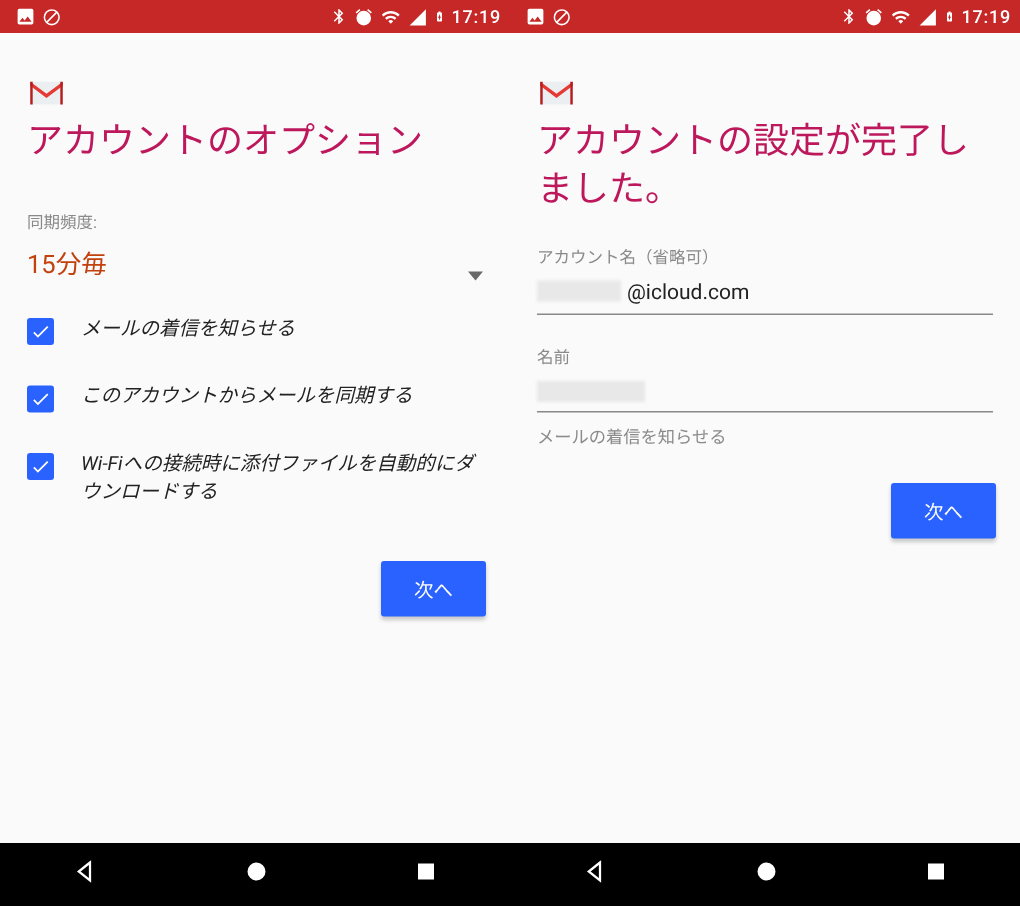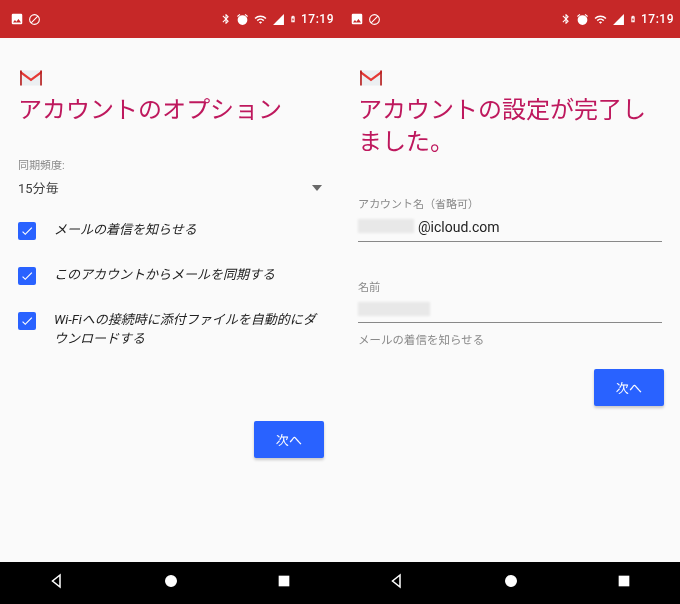--- a/index.html
+++ b/index.html
@@ -16,21 +16,21 @@
     height: 604px;
     display: flex;
     flex-direction: column;
     background: #fafafa;
     position: relative;
   }
   .phone + .phone { border-left: 0; }
 
   
   .statusbar {
-    height: 38px;
+    height: 22px;
     background: #c62828;
     display: flex;
     align-items: center;
     justify-content: flex-end;
     padding: 0 6px;
     color: #fff;
     gap: 4px;
     font-size: 12px;
   }
   .statusbar .left-icons {
@@ -58,25 +58,25 @@
     margin-top: 2px;
     line-height: 1.35;
   }
   .sub-caption {
     font-size: 11px;
     color: #8a8a8a;
     margin-top: 30px;
   }
   .dropdown-row {
     display: flex;
-    align-items: center;
+    align-items: flex-end;
     justify-content: space-between;
     margin-top: 6px;
-    font-size: 13px;
-    color: #404040;
+    font-size: 17px;
+    color: #c2410c;
   }
   .dropdown-row .tri {
     width: 0; height: 0;
     border-left: 5px solid transparent;
     border-right: 5px solid transparent;
     border-top: 6px solid #696969;
   }
   .opt-list { margin-top: 24px; }
   .opt-row {
     display: flex;
@@ -98,27 +98,26 @@
   .next-btn {
     position: absolute;
     right: 16px;
     background: #2962ff;
     color: #fff;
     font-size: 13px;
     padding: 9px 22px;
     border-radius: 2px;
     cursor: pointer;
     box-shadow: 0 2px 3px rgba(0,0,0,.2);
-    margin-top: 31px;
   }
   .phone.left .next-btn { top: 352px; }
   .phone.right .next-btn { top: 300px; }
 
   
-  .field-block { margin-top: 36px; }
+  .field-block { margin-top: 20px; }
   .field-label { font-size: 11px; color: #8a8a8a; margin-bottom: 4px; }
   .field-value {
     font-size: 14px;
     color: #222;
     padding: 4px 0 6px 0;
     border-bottom: 1px solid #888;
     min-height: 20px;
     display: flex;
     align-items: flex-start;
     gap: 4px;

